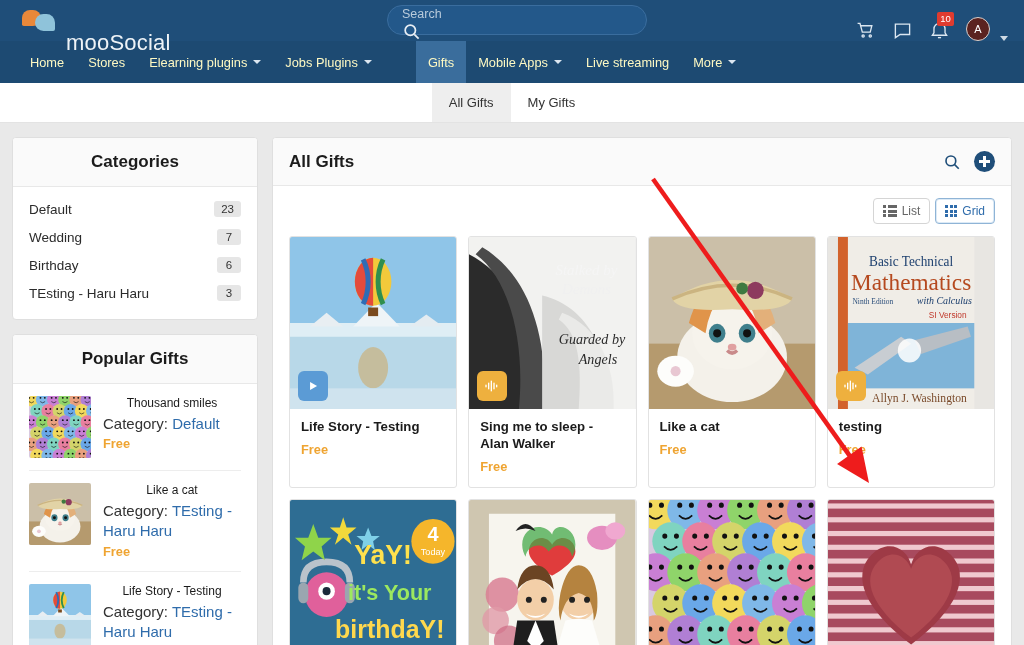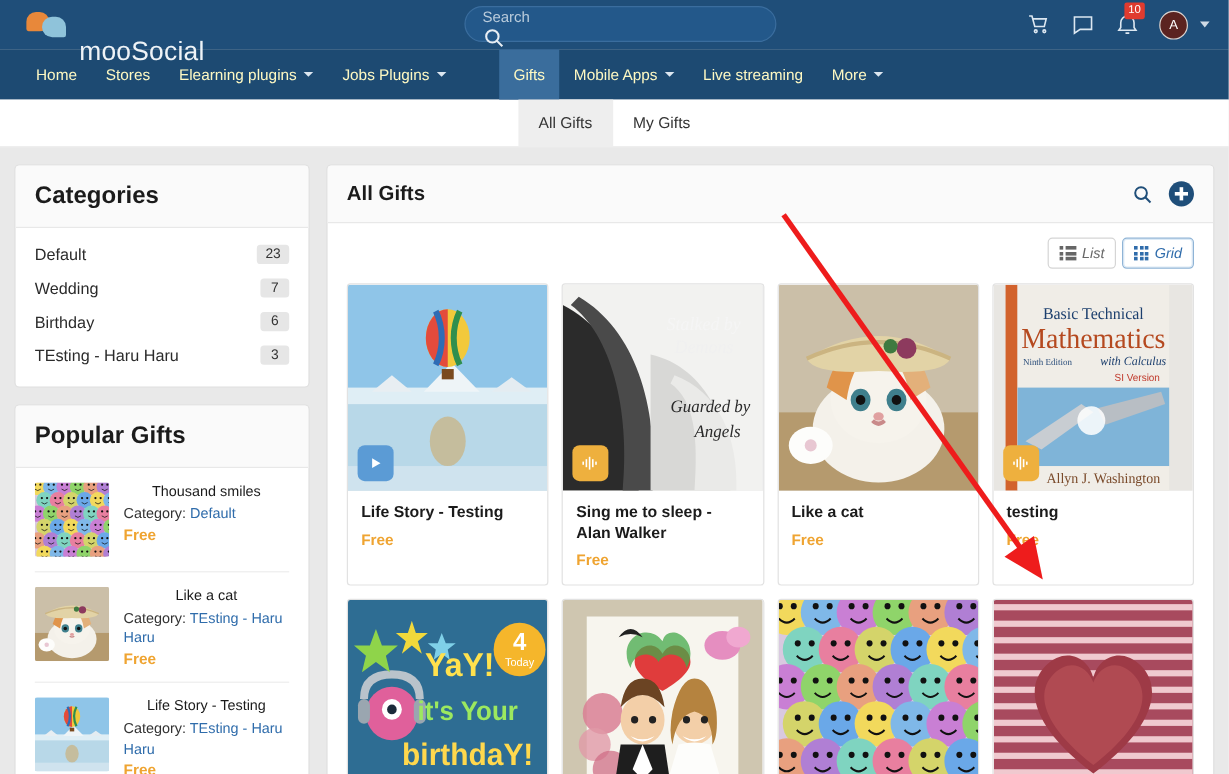--- a/index.html
+++ b/index.html
@@ -53,21 +53,21 @@
   }
   .search-input {
     flex: 1; background: transparent; border: 0; outline: 0;
     color: #dbe6ef; font-size: 12.5px;
     font-family: "Liberation Sans", sans-serif;
   }
   .search-input::placeholder { color: #b9cbdb; }
   .search-btn { width: 22px; height: 22px; display: flex; align-items: center; justify-content: center; cursor: pointer; }
   .top-actions {
     position: absolute; right: 16px; top: 0; height: 41px;
-    display: flex; align-items: center; gap: 16px;
+    display: flex; align-items: flex-end; gap: 16px;
   }
   .ticon { position: relative; width: 21px; height: 21px; display: flex; align-items: center; justify-content: center; cursor: pointer; }
   .badge {
     position: absolute; top: -8px; left: 8px;
     background: #e03b2f; color: #fff;
     font-size: 9.5px; line-height: 13px;
     min-width: 17px; height: 14px; text-align: center;
     border-radius: 2px; padding: 0 2px;
   }
   .avatar {
@@ -118,38 +118,38 @@
   .sidebar { width: 246px; flex: 0 0 246px; }
   .content { flex: 1; }
 
   .panel {
     background: #fff; border: 1px solid #dfdfdf; border-radius: 4px;
     margin-bottom: 14px; overflow: hidden;
   }
   .panel-head {
     padding: 14px 16px; background: #fafafa;
     border-bottom: 1px solid #e8e8e8;
-    font-size: 20px; font-weight: bold; color: #1b1b1b;
+    font-size: 17px; font-weight: bold; color: #1b1b1b; text-align: center;
   }
   .cat-row {
     display: flex; align-items: center; justify-content: space-between;
     padding: 6px 16px; cursor: pointer;
   }
   .cat-name { font-size: 13.5px; color: #2b2b2b; }
   .cat-count {
     background: #e6e6e6; color: #333; border-radius: 3px;
     font-size: 11.5px; padding: 2px 7px; min-width: 24px; text-align: center;
   }
   .pg-list { padding: 0 16px; }
   .pg-item { display: flex; gap: 12px; padding: 12px 0; border-bottom: 1px solid #ededed; }
   .pg-item:last-child { border-bottom: 0; }
   .pg-thumb { width: 62px; height: 62px; flex: 0 0 62px; border-radius: 2px; overflow: hidden; position: relative; }
   .pg-info { flex: 1; min-width: 0; }
   .pg-title { font-size: 12px; font-weight: normal; color: #1b1b1b; margin-bottom: 4px; cursor: pointer; text-align: center; }
-  .pg-cat { font-size: 12px; color: #333; line-height: 1.35; }
+  .pg-cat { font-size: 15px; color: #333; line-height: 1.35; }
   .pg-cat a { color: #2f6cab; text-decoration: none; cursor: pointer; }
   .pg-price { font-size: 12.8px; color: #efa431; font-weight: bold; margin-top: 2px; }
 
   
   .content-head {
     display: flex; align-items: center; justify-content: space-between;
     padding: 13px 16px; background: #fafafa; border-bottom: 1px solid #e8e8e8;
   }
   .content-title { font-size: 17px; font-weight: bold; color: #1b1b1b; }
   .head-actions { display: flex; align-items: center; gap: 13px; }
@@ -165,21 +165,21 @@
     content: ""; width: 2.6px; height: 11px; background: #fff; position: absolute;
   }
   .plus-wrap { position: relative; display: flex; align-items: center; justify-content: center; }
 
   .view-toggle-row { display: flex; justify-content: flex-end; padding: 12px 16px 0 16px; }
   .vt-group { display: flex; gap: 5px; }
   .vt-btn {
     display: flex; align-items: center; gap: 5px;
     border: 1px solid #d5d5d5; border-radius: 4px;
     background: #fff; padding: 5px 9px;
-    font-size: 12px; color: #666; cursor: pointer; font-style: italic;
+    font-size: 12px; color: #666; cursor: pointer;
   }
   .vt-btn.active { border-color: #8fb4d6; color: #2f6cab; box-shadow: 0 0 0 1px #dceaf6 inset; }
   .vt-ico { display: grid; grid-template-columns: repeat(3, 3px); gap: 1.5px; }
   .vt-ico i { width: 3px; height: 3px; background: currentColor; display: block; }
   .vt-ico.list { grid-template-columns: 3px 9px; }
   .vt-ico.list i:nth-child(even) { width: 9px; }
 
   
   .grid {
     display: grid; grid-template-columns: repeat(4, 1fr);

